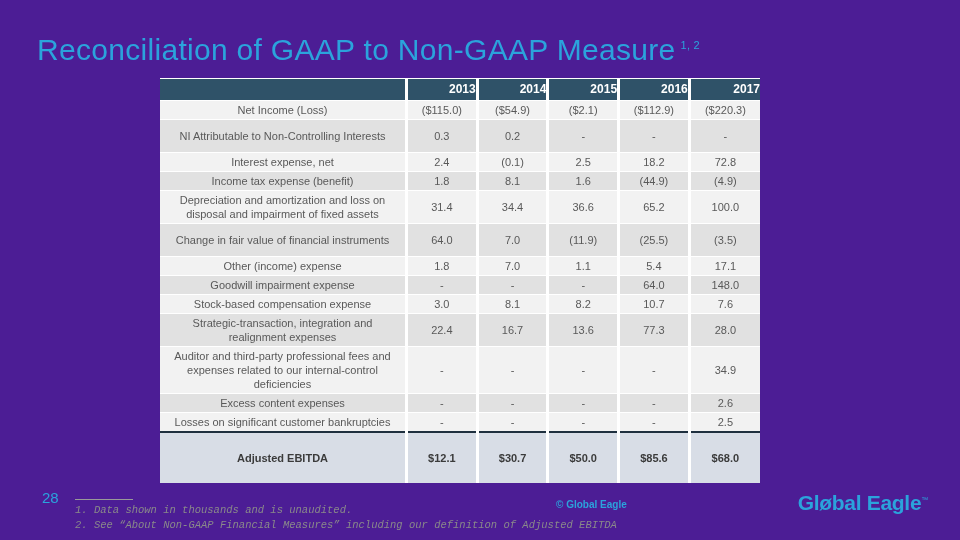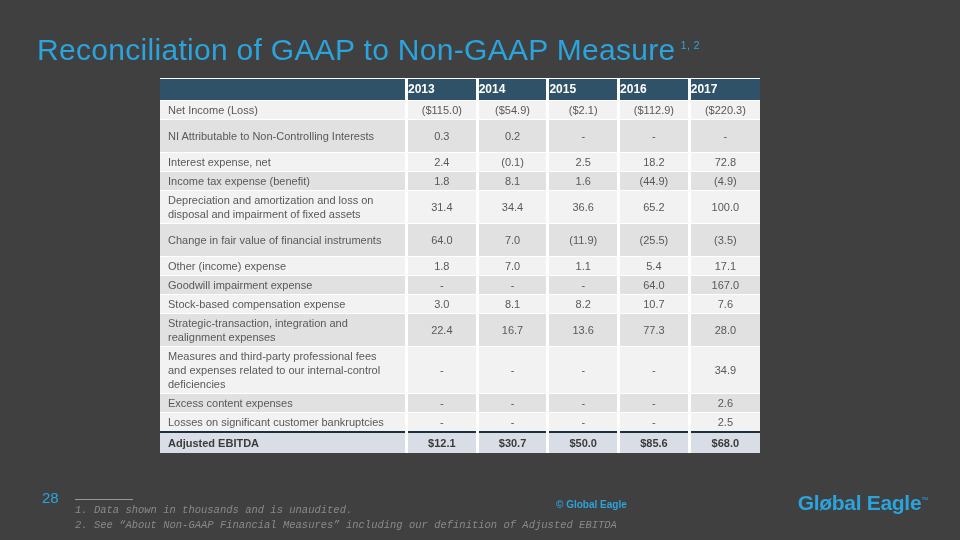--- a/index.html
+++ b/index.html
@@ -1,18 +1,18 @@
 <!DOCTYPE html>
 <html style="--accent: #2BA3DC; --table-header-bg: #2F5268; --row-light: #F2F2F2; --row-dark: #E1E1E1; --total-row-bg: #D8DDE6; --total-border: #1E2F3E; --body-text: #595959; --footnote-text: #8A8A8A;"><head>
 <meta charset="utf-8">
 <style>
   html,body { margin:0; padding:0; background:#888; }
   .slide {
     position:relative; width:960px; height:540px; margin:0 auto;
-    background:#404040; overflow:hidden;
+    background:#4c1d95; overflow:hidden;
     font-family:"Liberation Sans", sans-serif;
   }
   
   .title {
     position:absolute; left:37px; top:33px; margin:0;
     font-size:30px; font-weight:500; letter-spacing:0.3px;
     color:var(--accent,#2BA3DC); white-space:nowrap;
   }
   .title sup { font-size:11px; font-weight:400; margin-left:5px; }
   
@@ -20,38 +20,38 @@
   table.recon {
     width:100%; border-collapse:collapse; table-layout:fixed;
     font-size:11px; color:var(--body-text,#595959);
   }
   table.recon th, table.recon td {
     border-left:3px solid #ffffff; border-top:1px solid #ffffff;
   }
   table.recon th:first-child, table.recon td:first-child { border-left:none; }
   table.recon thead th {
     background:var(--table-header-bg,#2F5268); color:#ffffff;
-    font-weight:700; font-size:12px; padding:3px 0; text-align:left;
+    font-weight:700; font-size:12px; padding:3px 0; text-align:right;
     line-height:15px;
   }
   table.recon thead th.label-col { width:245px; }
   table.recon tbody td {
     text-align:center; padding:2px 4px; line-height:14px; vertical-align:middle;
   }
-  table.recon tbody td.label { text-align:left; padding:2px 8px; }
+  table.recon tbody td.label { text-align:center; padding:2px 8px; }
   table.recon tbody tr:nth-child(odd) td { background:var(--row-light,#F2F2F2); }
   table.recon tbody tr:nth-child(even) td { background:var(--row-dark,#E1E1E1); }
   table.recon tbody tr:nth-child(2) td,
   table.recon tbody tr:nth-child(6) td { padding-top:9px; padding-bottom:9px; }
   table.recon tbody tr.total td {
     background:var(--total-row-bg,#D8DDE6);
     border-top:2px solid var(--total-border,#1E2F3E);
     font-weight:700; color:#3B3B3B; padding:3px 4px;
   }
-  table.recon tbody tr.total td.label { padding:3px 8px;margin-top:12px; }
+  table.recon tbody tr.total td.label { padding:18px 8px;margin-top:12px; }
   
   .page-num {
     position:absolute; left:42px; top:489px;
     font-size:15px; color:var(--accent,#2BA3DC);
   }
   .footnote-sep {
     position:absolute; left:75px; top:499px; width:58px; height:0;
     border-top:1px solid #999999;
   }
   .footnotes {
@@ -145,40 +145,40 @@
             <td>1.1</td>
             <td>5.4</td>
             <td>17.1</td>
           </tr>
           <tr>
             <td class="label">Goodwill impairment expense</td>
             <td>-</td>
             <td>-</td>
             <td>-</td>
             <td>64.0</td>
-            <td>167.0</td>
+            <td>148.0</td>
           </tr>
           <tr>
             <td class="label">Stock-based compensation expense</td>
             <td>3.0</td>
             <td>8.1</td>
             <td>8.2</td>
             <td>10.7</td>
             <td>7.6</td>
           </tr>
           <tr>
             <td class="label">Strategic-transaction, integration and realignment expenses</td>
             <td>22.4</td>
             <td>16.7</td>
             <td>13.6</td>
             <td>77.3</td>
             <td>28.0</td>
           </tr>
           <tr>
-            <td class="label">Measures and third-party professional fees and expenses related to our internal-control deficiencies</td>
+            <td class="label">Auditor and third-party professional fees and expenses related to our internal-control deficiencies</td>
             <td>-</td>
             <td>-</td>
             <td>-</td>
             <td>-</td>
             <td>34.9</td>
           </tr>
           <tr>
             <td class="label">Excess content expenses</td>
             <td>-</td>
             <td>-</td>

